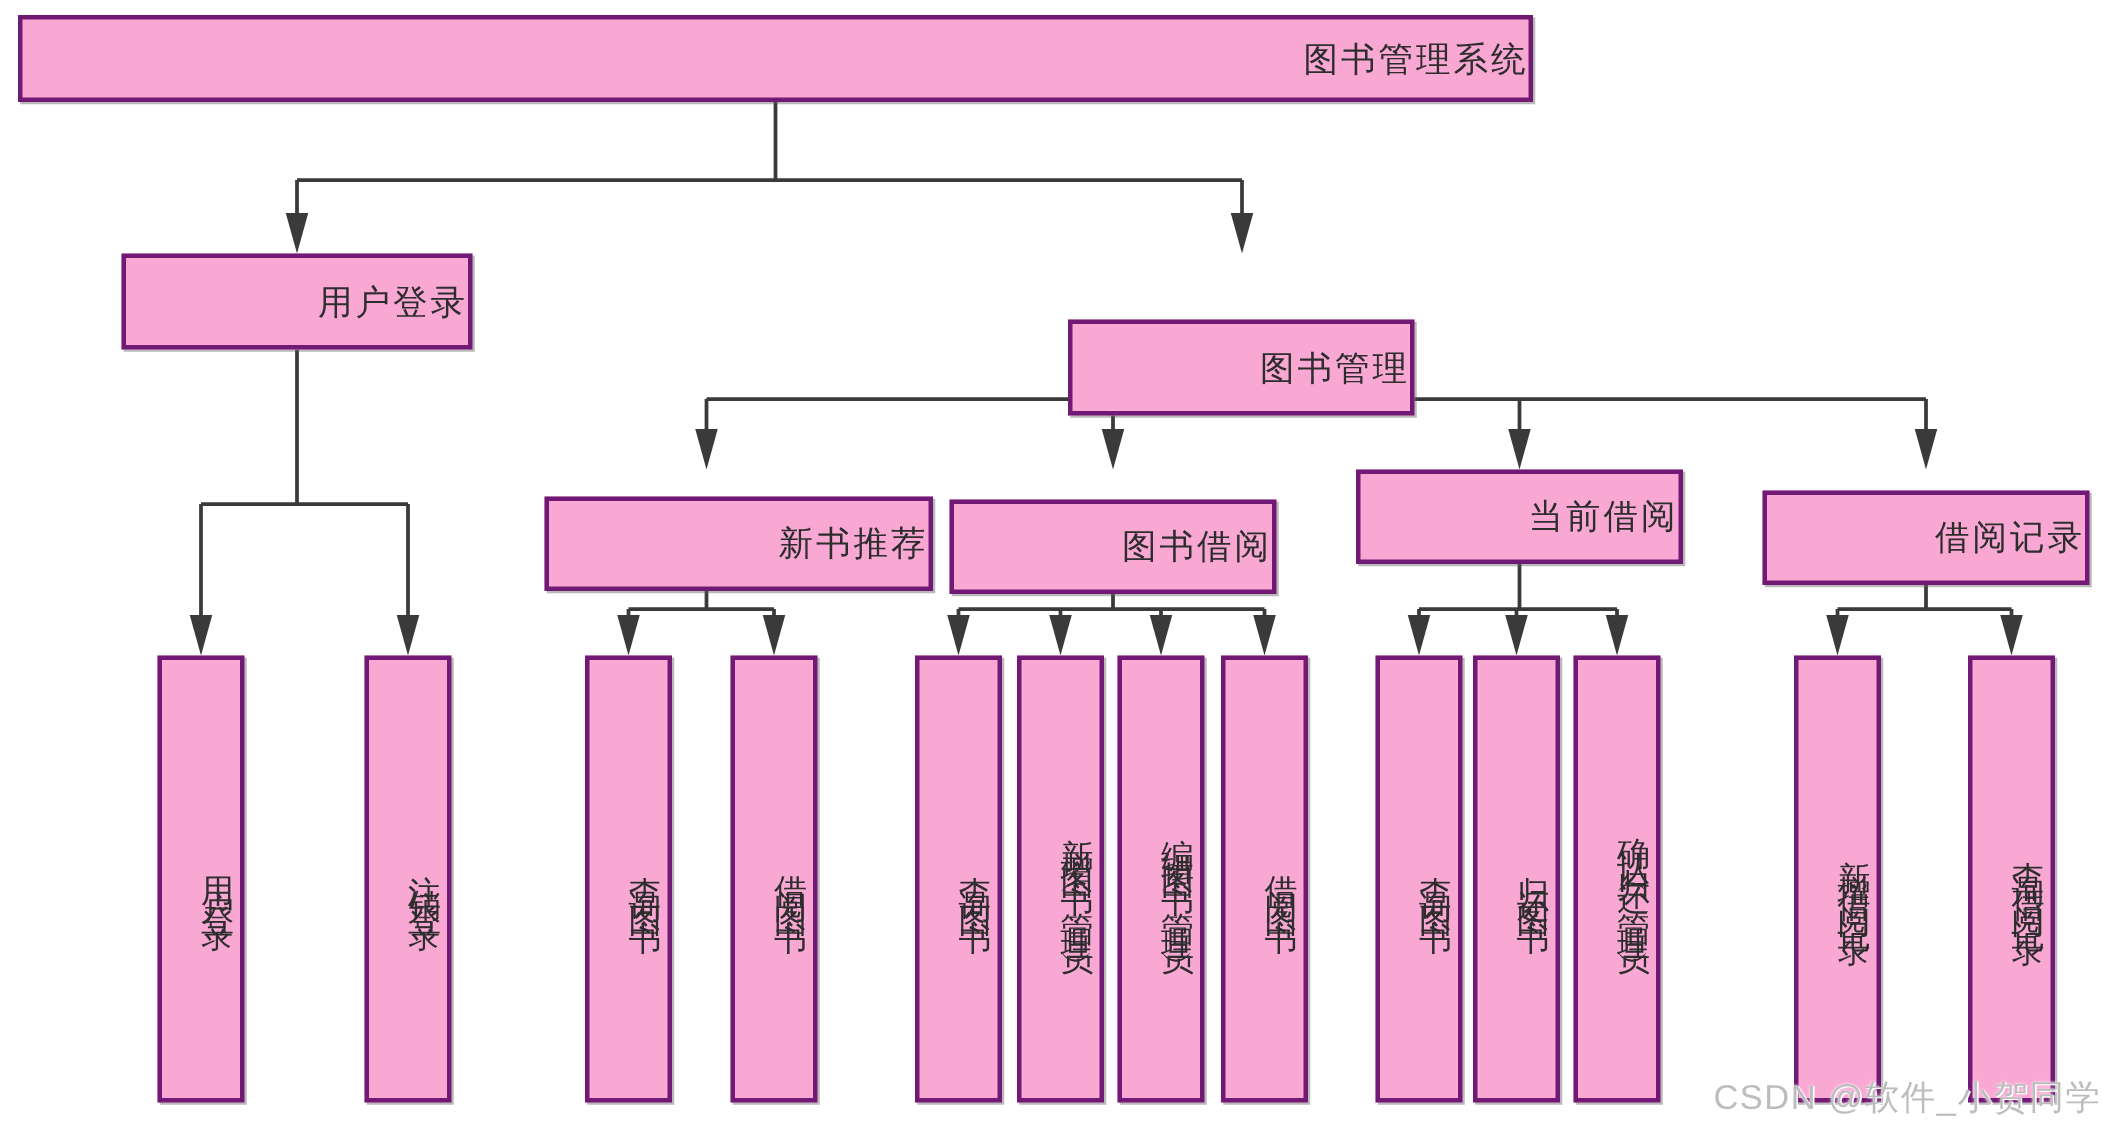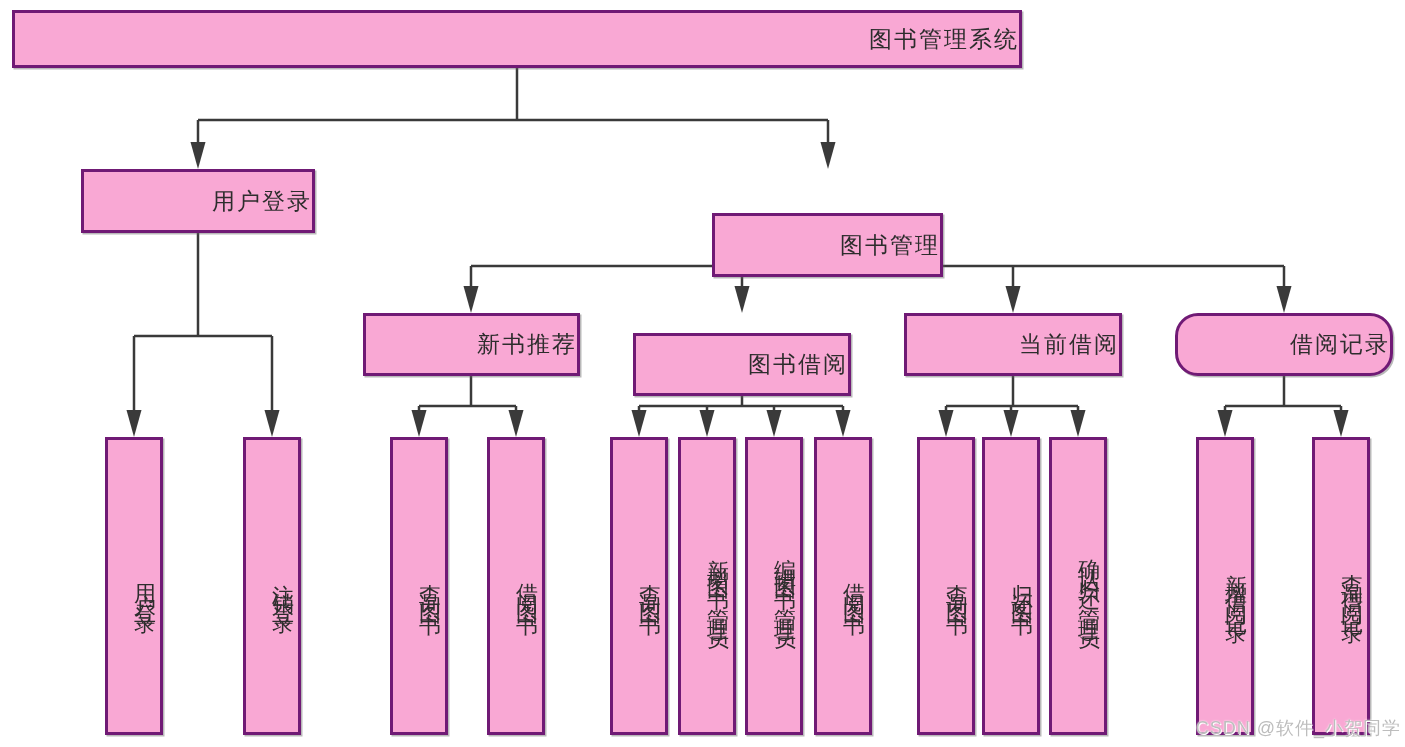--- a/index.html
+++ b/index.html
@@ -25,35 +25,35 @@
     writing-mode:vertical-rl;
     text-orientation:mixed;
     font-size:22px;
     letter-spacing:10px;
     white-space:nowrap;
   }
   
   .n-root {left:12px;  top:10px;  width:1010px;height:58px;}
   .n-l2a  {left:81px;  top:169px; width:234px; height:64px;}
   .n-l2b  {left:712px; top:169px; width:231px; height:64px;margin-top:44px;}
-  .n-l3a  {left:363px; top:313px; width:217px; height:63px;}
+  .n-l3a  {left:363px; top:331px; width:259px; height:63px;}
   .n-l3b  {left:633px; top:313px; width:218px; height:63px;margin-top:20px;}
   .n-l3c  {left:904px; top:313px; width:218px; height:63px;padding-left:37px;}
-  .n-l3d  {left:1175px;top:313px; width:218px; height:63px;border-radius:23px;}
+  .n-l3d  {left:1175px;top:327px; width:218px; height:63px;}
   
   .leaf{top:437px;width:58px;height:298px;}
   .lf1 {left:105px;} .lf2 {left:243px;}
   .lf3 {left:390px;} .lf4 {left:487px;}
   .lf5 {left:610px;} .lf6 {left:678px;} .lf7 {left:745px;} .lf8 {left:814px;}
   .lf9 {left:917px;} .lf10{left:982px;} .lf11{left:1049px;}
   .lf12{left:1196px;} .lf13{left:1312px;}
   .watermark{
     position:absolute;
     right:4px;top:716px;
-    font-size:18px;
+    font-size:23px;
     color:#bdbdbd;
     letter-spacing:1px;
     text-shadow:0 0 2px #ffffff,1px 1px 0 #ffffff;
     z-index:6;
     white-space:nowrap;
   }
 </style>
 </head>
 <body>
 

